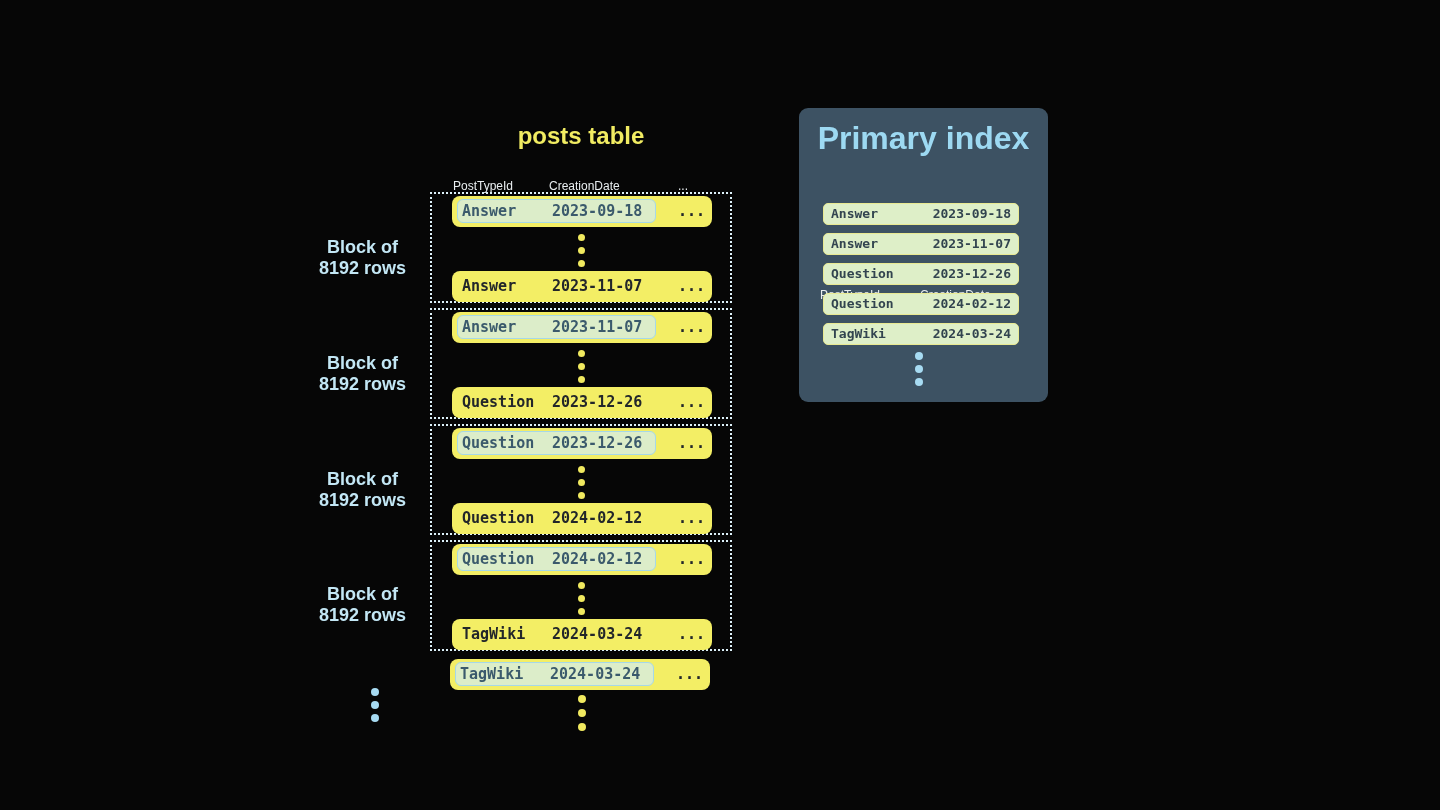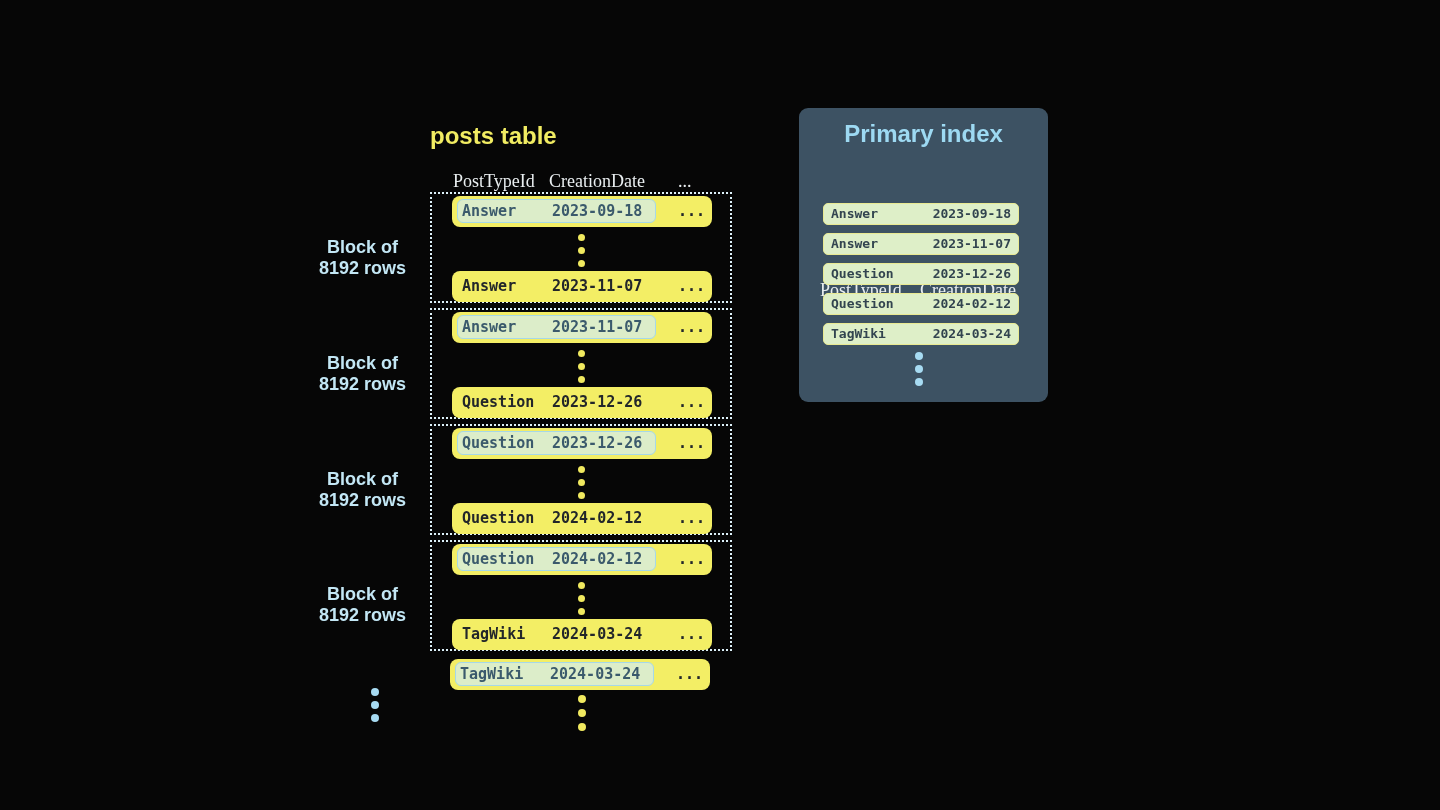--- a/index.html
+++ b/index.html
@@ -13,25 +13,25 @@
   html,body{margin:0;padding:0;background:#000;}
   .stage{
     position:relative; width:1440px; height:810px; overflow:hidden;
     background:var(--bg);
     font-family:"Liberation Sans", sans-serif;
   }
 
   
   .pt-title{
     position:absolute; left:430px; top:122px; width:302px;
-    text-align:left; font-size:24px; font-weight:600; color:var(--title-yellow);
+    text-align:center; font-size:24px; font-weight:600; color:var(--title-yellow);
   }
   .pt-headers span, .pi-headers span{
-    position:absolute; top:4px; font-size:18px; color:var(--header-text);
-    font-family:Liberation Serif, serif; white-space:pre;
+    position:absolute; top:12px; font-size:12px; color:var(--header-text);
+    font-family:Liberation Sans, sans-serif; white-space:pre;
   }
   .pt-headers{position:absolute; left:0; top:167px; width:1440px; height:18px;}
   .pt-h1{left:453px;} .pt-h2{left:549px;} .pt-h3{left:678px;}
 
   .block{
     position:absolute; left:430px; width:302px; height:111px;
     border:2px dotted var(--block-border); box-sizing:border-box;
   }
   .trow{
     position:absolute; left:20px; width:260px; height:31px;
@@ -67,21 +67,21 @@
   .overflow-dots{left:578px; top:695px;}
   .left-dots{left:371px; top:688px; gap:5px;}
 
   
   .panel{
     position:absolute; left:799px; top:108px; width:249px; height:294px;
     background:var(--panel-bg); border-radius:9px;
   }
   .pi-title{
     position:absolute; left:0; top:12px; width:100%; text-align:center;
-    font-size:24px; font-weight:600; color:var(--panel-title);
+    font-size:32px; font-weight:600; color:var(--panel-title);
   }
   .pi-headers{position:absolute; left:0; top:168px; width:249px; height:18px;}
   .pi-h1{left:21px;} .pi-h2{left:121px;}
   .irow{
     position:absolute; left:24px; width:196px; height:22px; box-sizing:border-box;
     background:var(--idx-bg); border:1px solid var(--idx-border); border-radius:5px;
   }
   .irow span{
     position:absolute; top:0; line-height:20px; font-size:13px; font-weight:700;
     font-family:"DejaVu Sans Mono","Liberation Mono",monospace;

